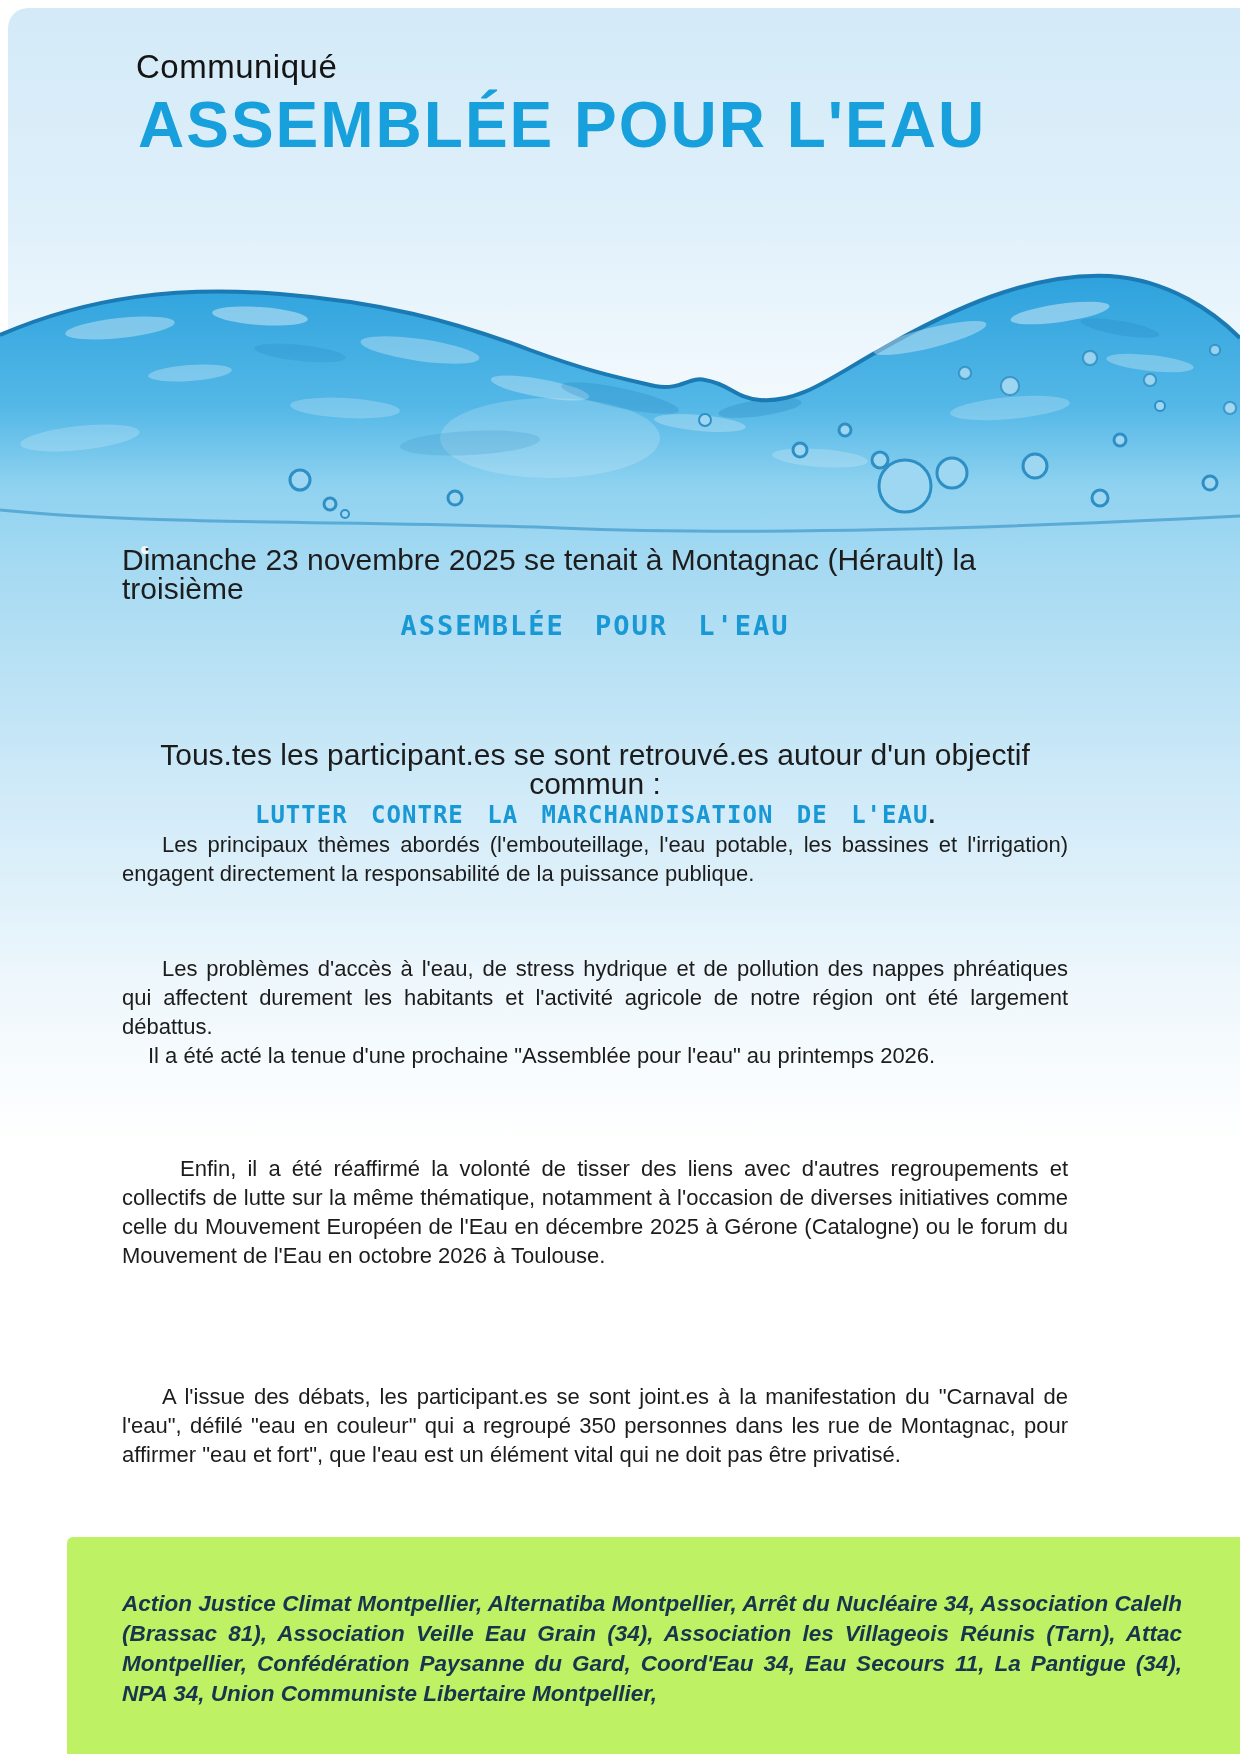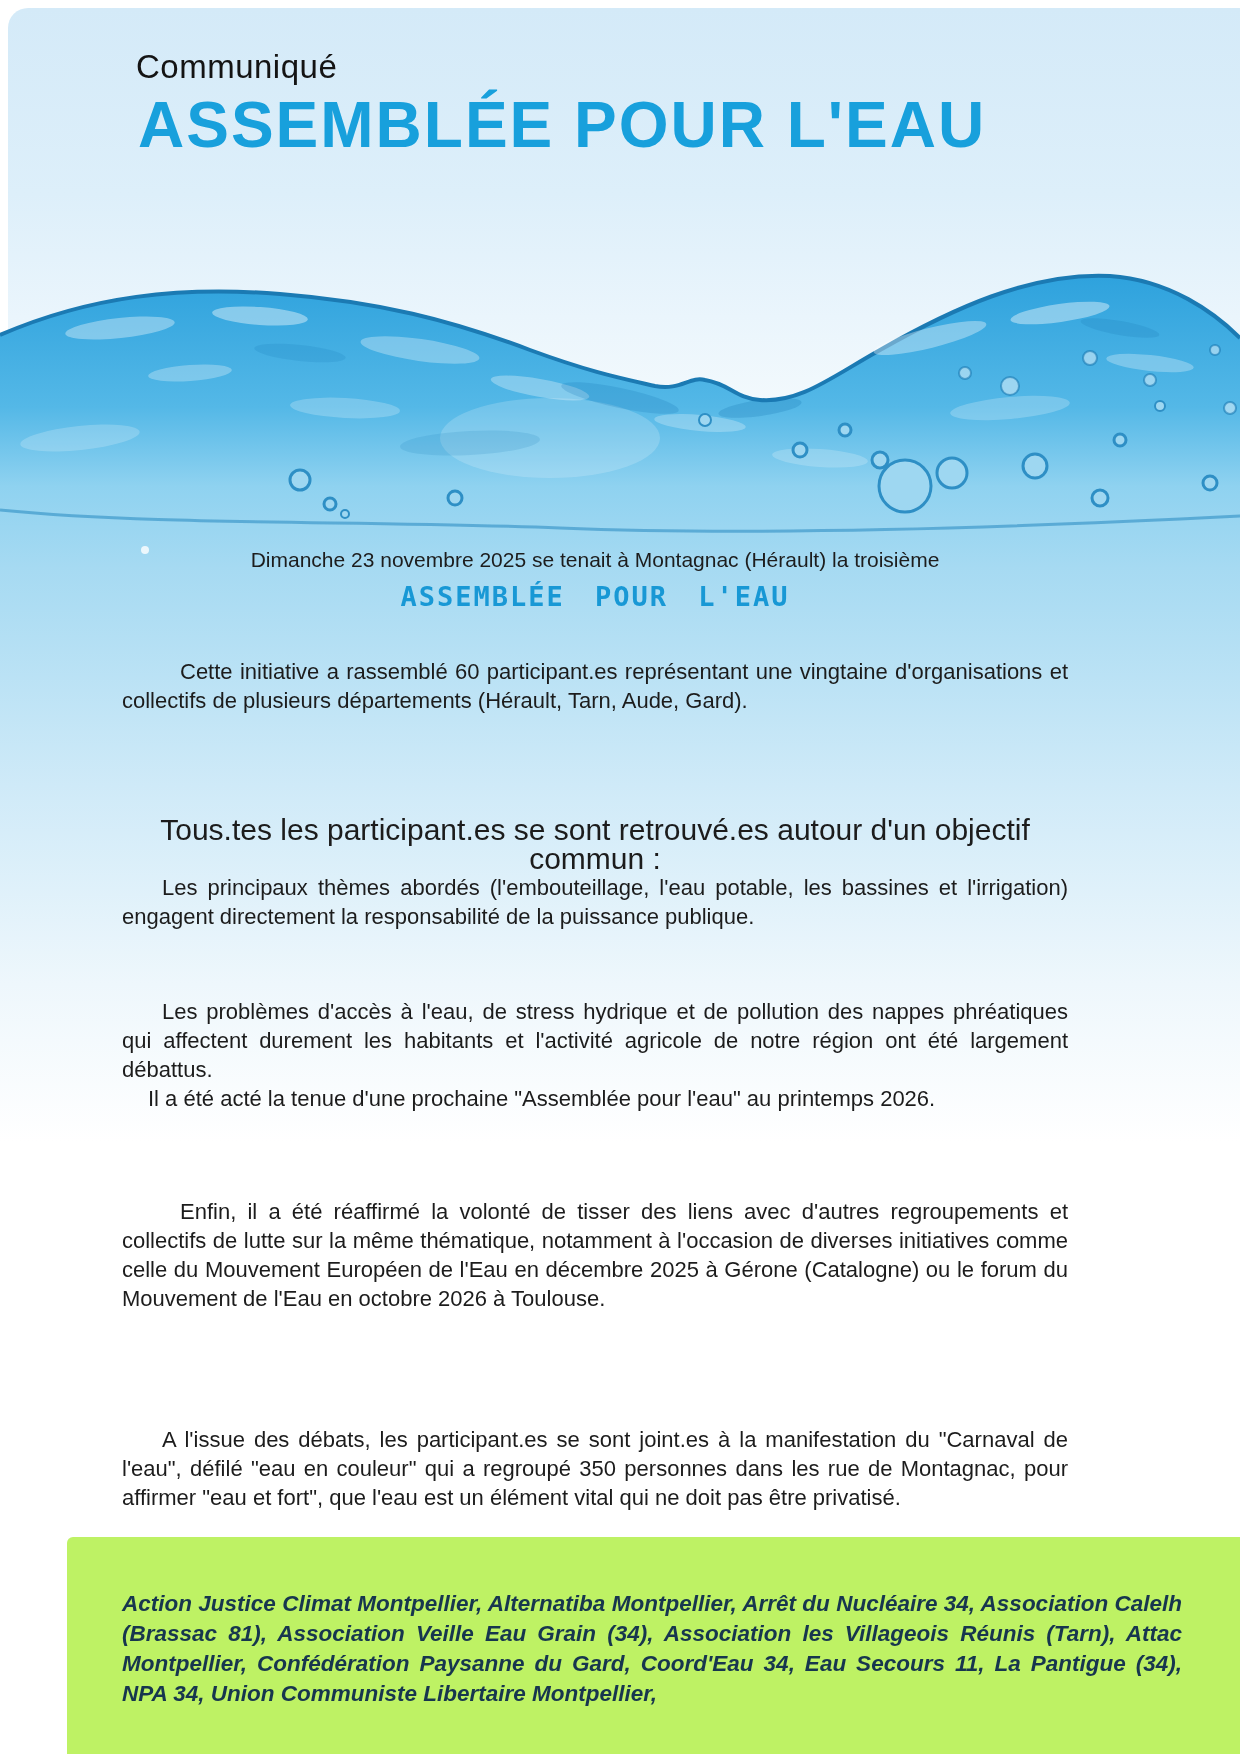--- a/index.html
+++ b/index.html
@@ -25,21 +25,21 @@
   }
   .wave{position:absolute;left:0;top:258px;width:1240px;height:310px;}
   .body-bg{
     position:absolute;left:0;top:568px;width:1240px;height:990px;
     background:linear-gradient(180deg,#a6daf2 0%,#cfeaf8 22%,#eef7fc 42%,#ffffff 58%,#ffffff 100%);
   }
   .content{
     position:absolute;left:122px;top:545px;width:946px;
     font-size:22px;line-height:29px;color:#1c1c1c;
   }
-  .date-line{margin:0;text-align:center;font-size:21px;color:#1d1d1d;}
+  .date-line{margin:0;text-align:left;font-size:30px;color:#1d1d1d;}
   .subtitle{
     margin:8px 0 0 0;text-align:center;
     font-family:"DejaVu Sans Mono",monospace;font-weight:bold;
     font-size:27px;letter-spacing:2px;word-spacing:12px;color:#1898d5;
   }
   .para{margin:0;text-align:justify;}
   .p1{margin-top:46px;}
   .indent-lg{text-indent:58px;}
   .indent-md{text-indent:40px;}
   .indent-sm{text-indent:26px;}
@@ -152,24 +152,24 @@
     </g>
     <circle cx="145" cy="292" r="4" fill="#ffffff" opacity="0.8"></circle>
   </svg>
 
   <div class="body-bg"></div>
 
   <div class="content">
     <p class="date-line">Dimanche 23 novembre 2025 se tenait à Montagnac (Hérault) la troisième</p>
     <p class="subtitle">ASSEMBLÉE POUR L'EAU</p>
 
-    <p class="para p1 indent-lg">Cette initiative a rassemblé 60 participant.es représentant une vingtaine d'organisations et collectifs de plusieurs départements (Hérault, Tarn, Aude, Gard).</p>
 
     <div class="group2">
       <p class="centered-line">Tous.tes les participant.es se sont retrouvé.es autour d'un objectif commun :</p>
+      <p class="slogan-line"><span>LUTTER CONTRE LA MARCHANDISATION DE L'EAU</span><span class="slogan-period">.</span></p>
       <p class="para indent-md">Les principaux thèmes abordés (l'embouteillage, l'eau potable, les bassines et l'irrigation) engagent directement la responsabilité de la puissance publique.</p>
     </div>
 
     <p class="para p3 indent-md">Les problèmes d'accès à l'eau, de stress hydrique et de pollution des nappes phréatiques qui affectent durement les habitants et l'activité agricole de notre région ont été largement débattus.</p>
 
     <p class="para p4 indent-sm">Il a été acté la tenue d'une prochaine "Assemblée pour l'eau" au printemps 2026.</p>
 
     <p class="para p5 indent-lg">Enfin, il a été réaffirmé  la volonté de tisser des liens avec d'autres regroupements et collectifs de lutte sur la même thématique, notamment à l'occasion de diverses initiatives comme celle du Mouvement Européen de l'Eau en décembre 2025 à Gérone (Catalogne) ou le forum du Mouvement de l'Eau en octobre 2026 à Toulouse.</p>
 
     <p class="para p6 indent-md">A l'issue des débats, les participant.es se sont joint.es à la manifestation du "Carnaval de l'eau", défilé "eau en couleur" qui a regroupé 350 personnes dans les rue de Montagnac, pour affirmer "eau et fort", que l'eau est un élément vital qui ne doit pas être privatisé.</p>

